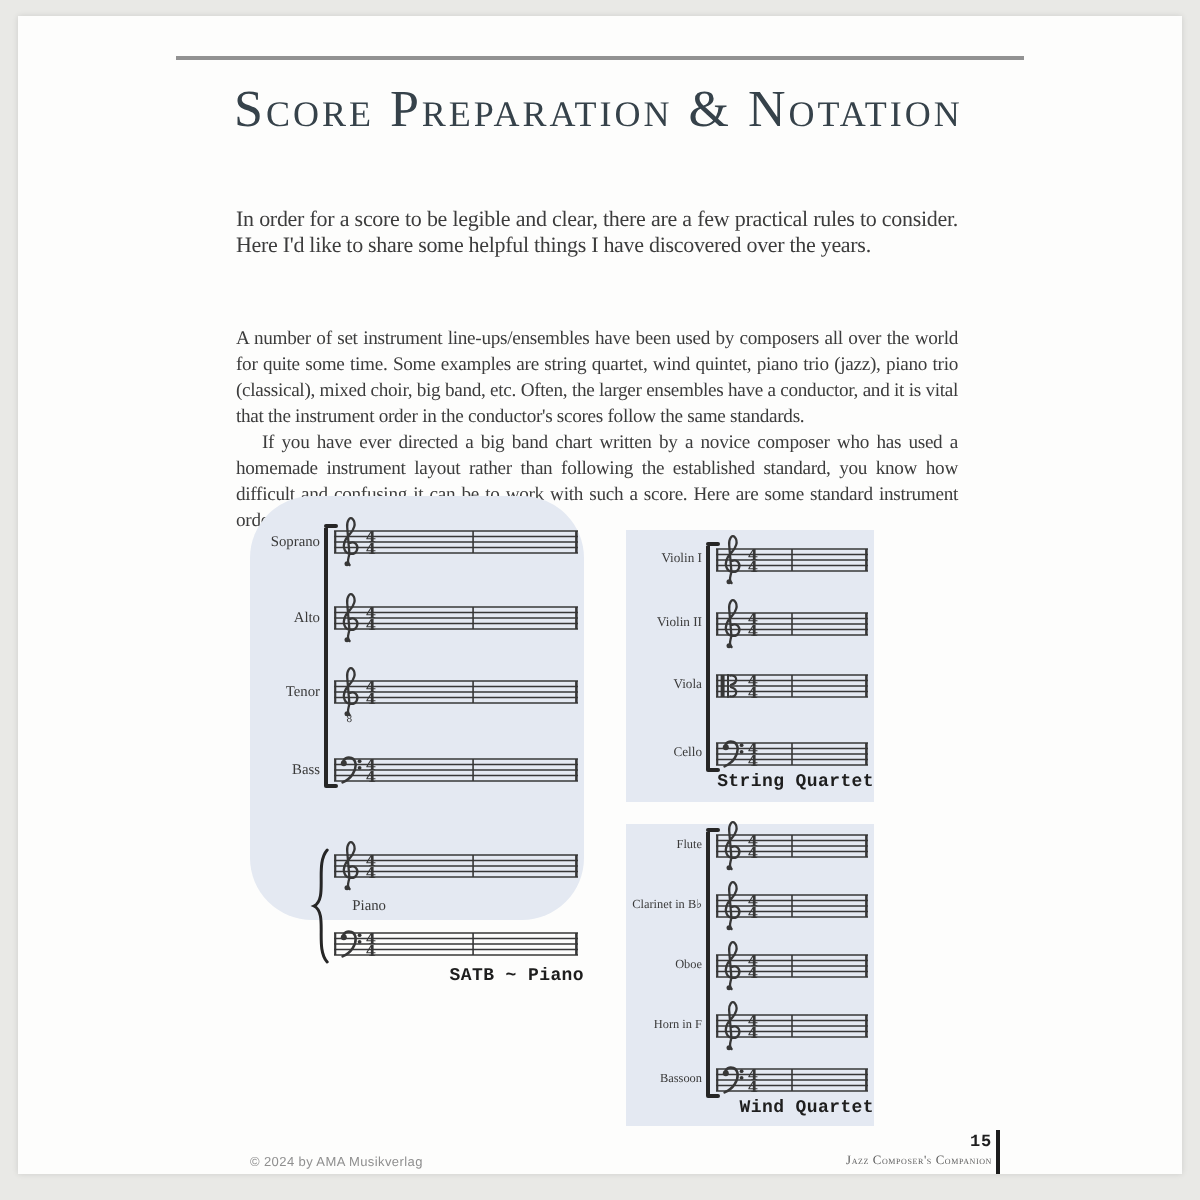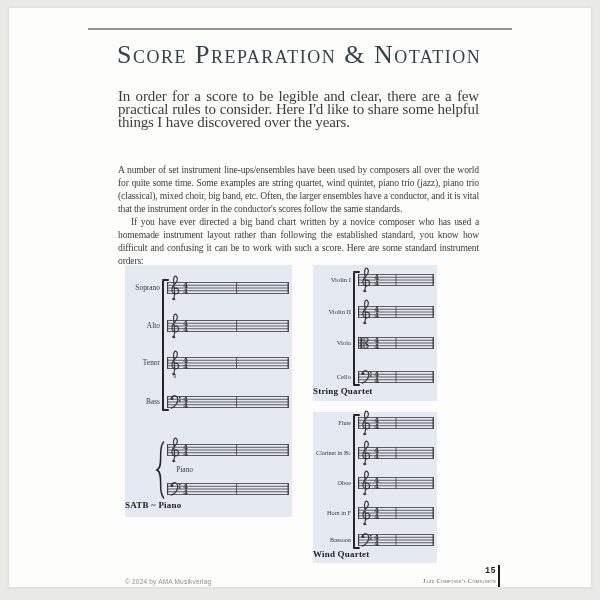--- a/index.html
+++ b/index.html
@@ -7,38 +7,38 @@
   #stage{position:relative;width:600px;height:600px;}
   .page{position:absolute;left:9px;top:8px;right:9px;bottom:13px;background:#fdfdfc;
     box-shadow:0 0 3px rgba(0,0,0,.12);}
   .content{position:absolute;left:0;top:0;width:600px;height:600px;}
 
   .top-rule{position:absolute;left:88px;top:28px;width:424px;height:1.5px;
     background:#929292;}
   .doc-title{position:absolute;left:117px;top:40px;width:420px;
     font-family:"Liberation Serif", serif;font-variant:small-caps;
     font-size:26px;letter-spacing:1.5px;color:var(--title-color,#36424a);}
-  .intro{position:absolute;left:118px;top:90px;width:361px;
-    font-size:15px;line-height:13px;letter-spacing:-0.15px;color:#3c3c3c;text-align:justify;}
+  .intro{position:absolute;left:118px;top:104px;width:361px;
+    font-size:11px;line-height:13px;letter-spacing:-0.15px;color:#3c3c3c;text-align:justify;}
   .section-heading{position:absolute;left:118px;top:139px;width:400px;
     font-family:"Liberation Sans", sans-serif;font-weight:bold;font-size:14.5px;
     letter-spacing:0.1px;color:#141414;}
   .para1{position:absolute;left:118px;top:163px;width:361px;
     font-size:9.6px;line-height:13px;letter-spacing:-0.15px;color:#3c3c3c;text-align:justify;}
   .para2{position:absolute;left:118px;top:215px;width:361px;
     font-size:9.6px;line-height:13px;letter-spacing:-0.15px;color:#3c3c3c;
     text-align:justify;text-indent:13px;}
 
   .figure{position:absolute;background:var(--fig-bg,#e4e9f2);}
-  .fig-satb{left:125px;top:265px;width:167px;height:252px;}
+  .fig-satb{left:125px;top:248px;width:167px;height:212px;border-radius:31px;}
   .fig-string{left:313px;top:265px;width:124px;height:136px;}
   .fig-wind{left:313px;top:412px;width:124px;height:151px;}
   .fig-rows{position:absolute;left:0;top:0;right:0;bottom:0;}
-  .fig-caption{position:absolute;left:0;right:0;text-align:left;
-    font-family:Liberation Serif, serif;font-weight:bold;font-size:9px;
+  .fig-caption{position:absolute;left:0;right:0;text-align:right;
+    font-family:Liberation Mono, monospace;font-weight:bold;font-size:9px;
     letter-spacing:0.2px;color:#1e1e1e;}
   .fig-satb .fig-caption{top:235px;}
   .fig-string .fig-caption{top:121px;}
   .fig-wind .fig-caption{top:137px;}
 
   .inst-label{position:absolute;text-align:right;font-family:"Liberation Serif", serif;
     color:#3a3a3a;line-height:16px;height:16px;white-space:nowrap;}
   .staff-svg{position:absolute;}
   .bracket-bar{position:absolute;background:#262626;}
   .bracket-tip{position:absolute;background:#262626;border-radius:1px;}

